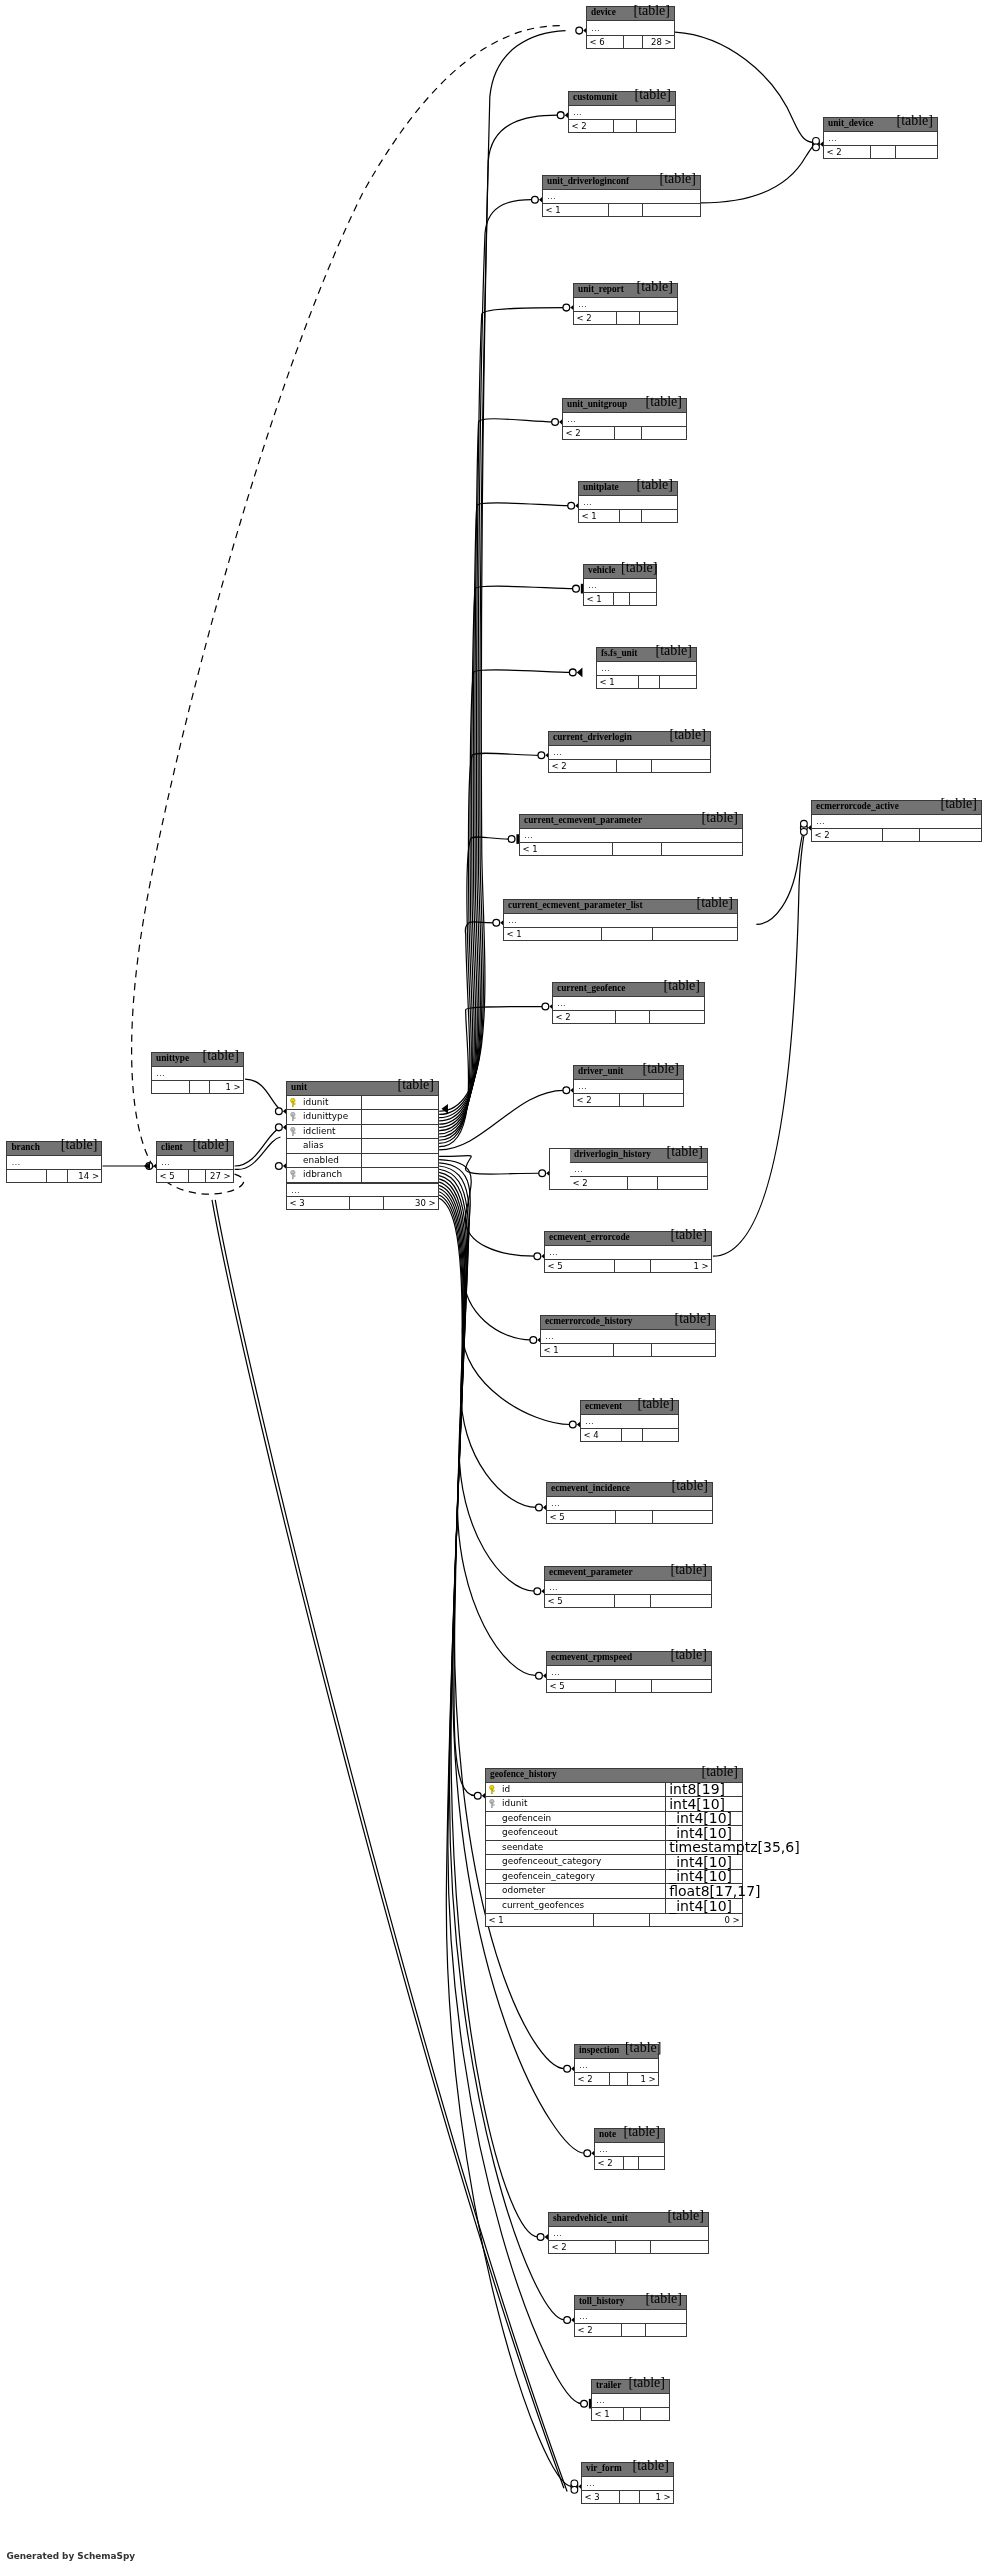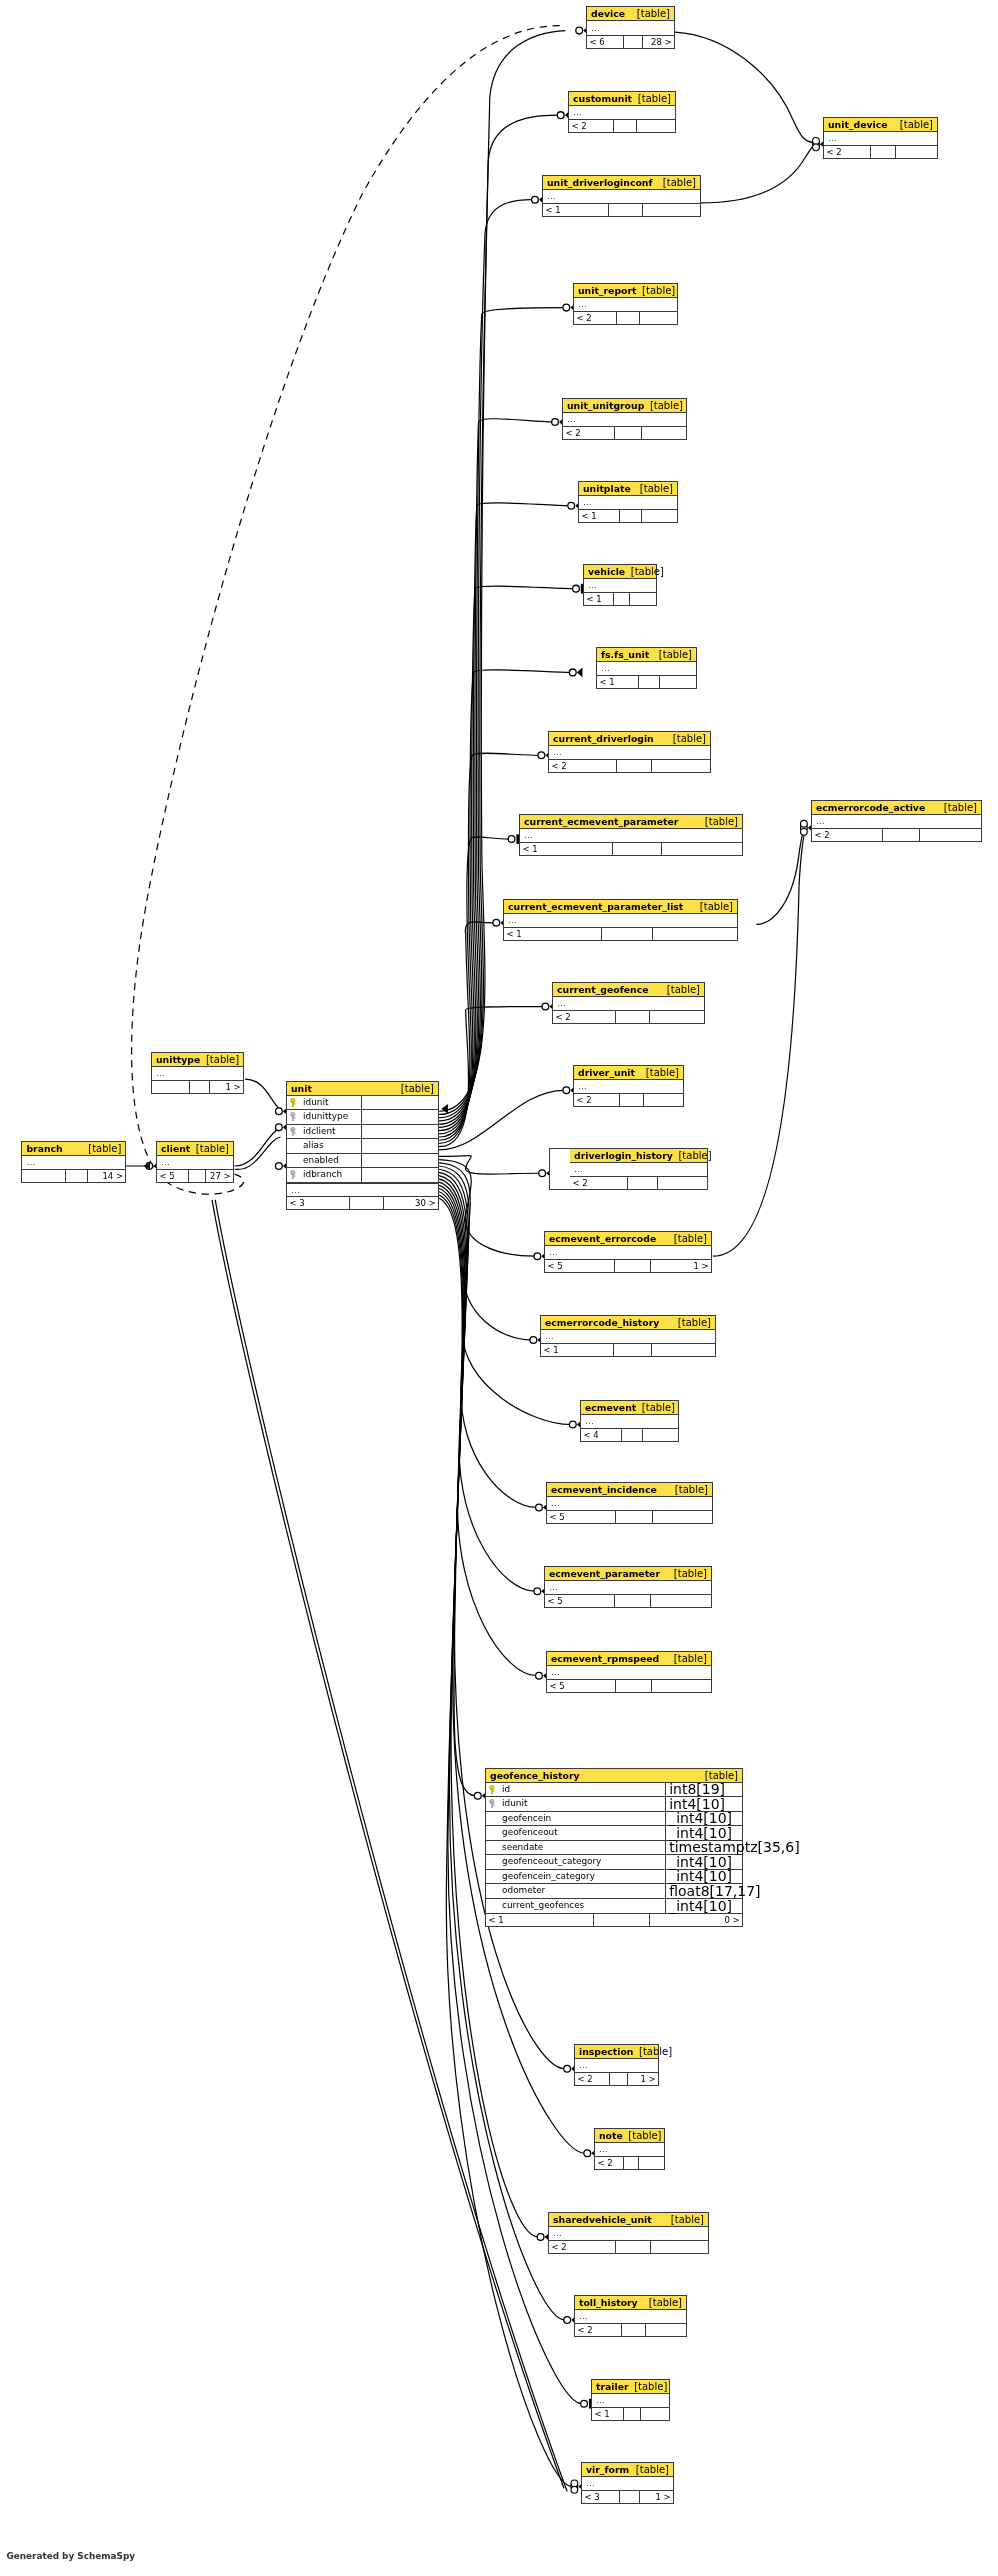--- a/index.html
+++ b/index.html
@@ -28,37 +28,38 @@
   .tbl {
     position: absolute;
     border: 1.6px solid #3a3a3a;
     background: #ffffff;
     box-sizing: border-box;
     font-size: 8.9px;
     line-height: 1;
     z-index: 5;
   }
   .tbl .hdr {
-    background: #fde047;
+    background: #737373;
     border-bottom: 0.8px solid #3a3a3a;
     display: flex;
-    align-items: flex-start;
+    align-items: flex-end;
     justify-content: space-between;
     padding: 1.6px 4px 2.4px 4px;
     height: 13.7px;
     box-sizing: border-box;
     white-space: nowrap;
+    font-family: Liberation Serif, serif;
   }
   .tbl .hdr .tname {
     font-weight: bold;
     font-size: 9.3px;
     color: #000;
   }
   .tbl .hdr .ttype {
-    font-size: 10px;
+    font-size: 14px;
     color: #000;
     padding-left: 5.6px;
   }
   .tbl .body {
     border-bottom: 0.8px solid #3a3a3a;
   }
   .tbl .ellip {
     height: 13.7px;
     box-sizing: border-box;
     padding: 0.8px 4px 0 4px;
@@ -693,21 +694,21 @@
         </div>
         <div class="body">
           <div class="ellip">…</div>
         </div>
         <div class="foot">
           <div class="fc fl">&lt; 3</div>
           <div class="fc fm"></div>
           <div class="fc fr">1 &gt;</div>
         </div>
       </div>
-      <div class="tbl" style="left:6.4px; top:1141px; width:105px;margin-left:15px;">
+      <div class="tbl" style="left:6.4px; top:1141px; width:96px;">
         <div class="hdr">
           <span class="tname">branch</span>
           <span class="ttype">[table]</span>
         </div>
         <div class="body">
           <div class="ellip">…</div>
         </div>
         <div class="foot">
           <div class="fc fl"></div>
           <div class="fc fm"></div>

